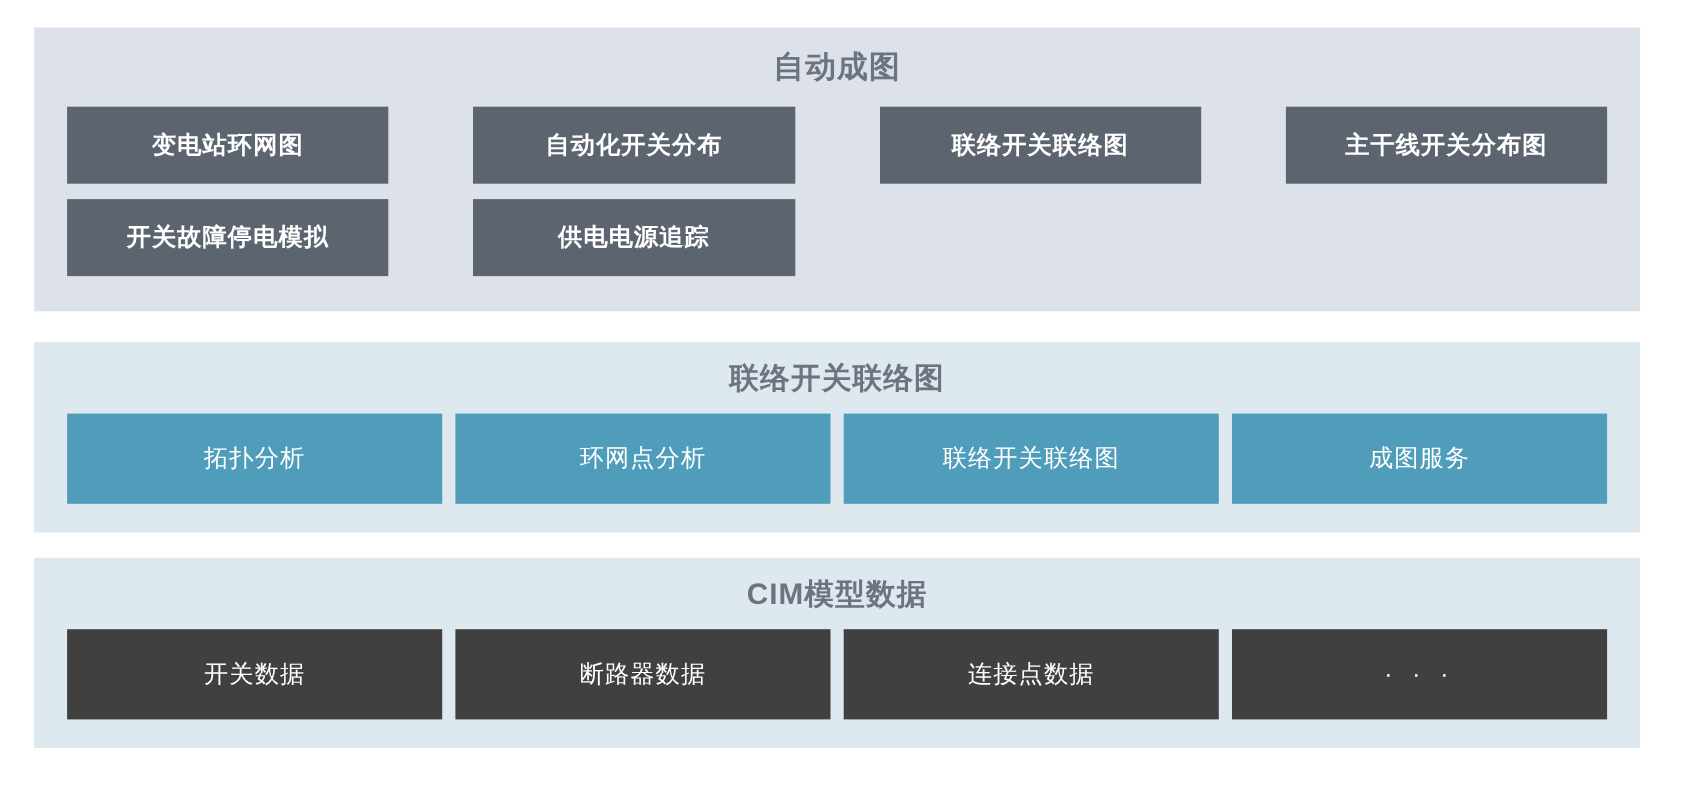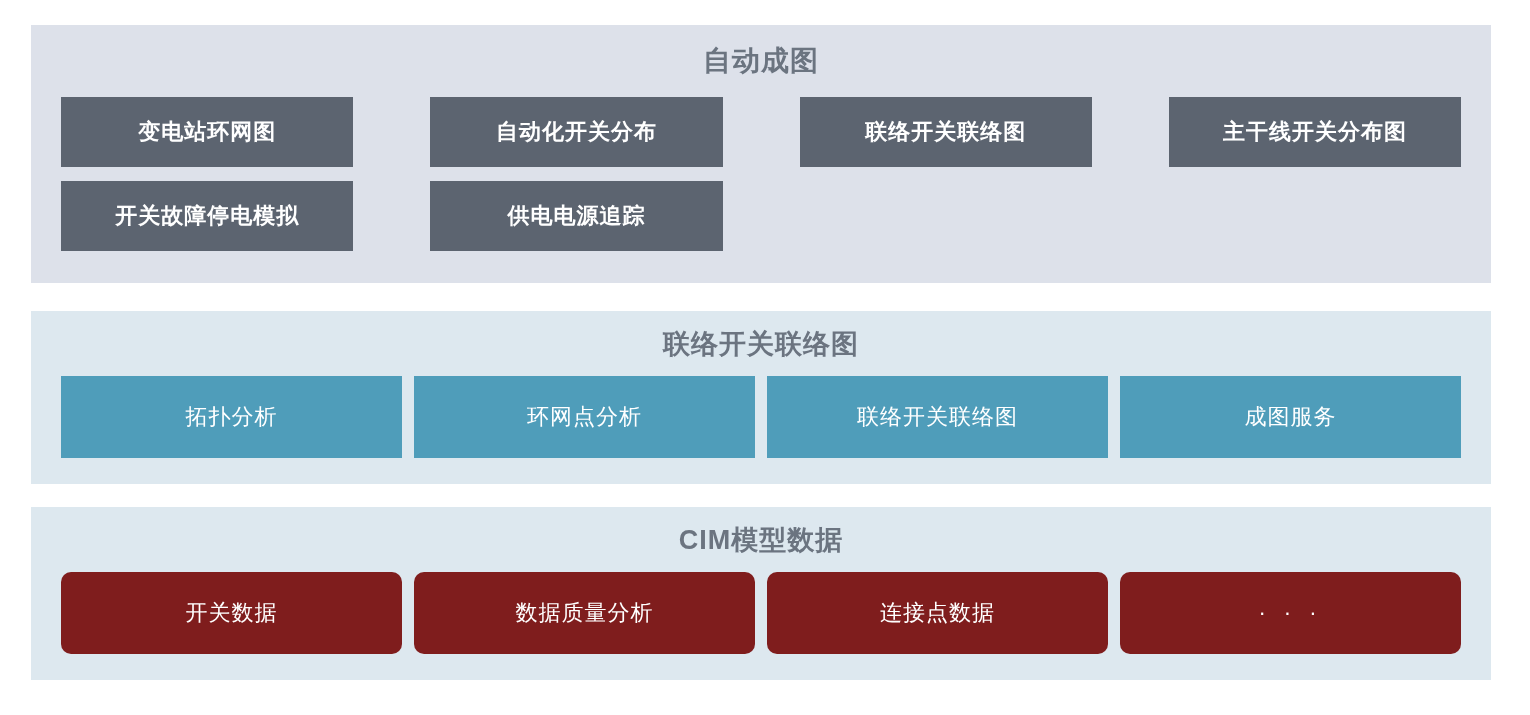--- a/index.html
+++ b/index.html
@@ -91,21 +91,21 @@
     font-size: 22px;
     font-weight: normal;
     height: 82px;
     display: flex;
     align-items: center;
     justify-content: center;
     letter-spacing: 1px;
     user-select: none;
   }
   .tile--teal { background: #4f9dba; }
-  .tile--blue { background: #7f1d1d; border-radius: 10px; }
+  .tile--blue { background: #404040; }
 
   .ellipsis-glyph {
     letter-spacing: 6px;
     font-size: 22px;
   }
 
   
   .gap-1 { height: 28px; }
   .gap-2 { height: 23px; }
 </style>
@@ -160,21 +160,21 @@
 
   <div class="gap-2"></div>
 
   <div class="section section--cim">
     <div class="section-title">CIM模型数据</div>
     <div class="grid-4">
       <div class="tile--blue">
         <span>开关数据</span>
       </div>
       <div class="tile--blue">
-        <span>数据质量分析</span>
+        <span>断路器数据</span>
       </div>
       <div class="tile--blue">
         <span>连接点数据</span>
       </div>
       <div class="tile--blue">
         <span class="ellipsis-glyph">· · ·</span>
       </div>
     </div>
   </div>
 

